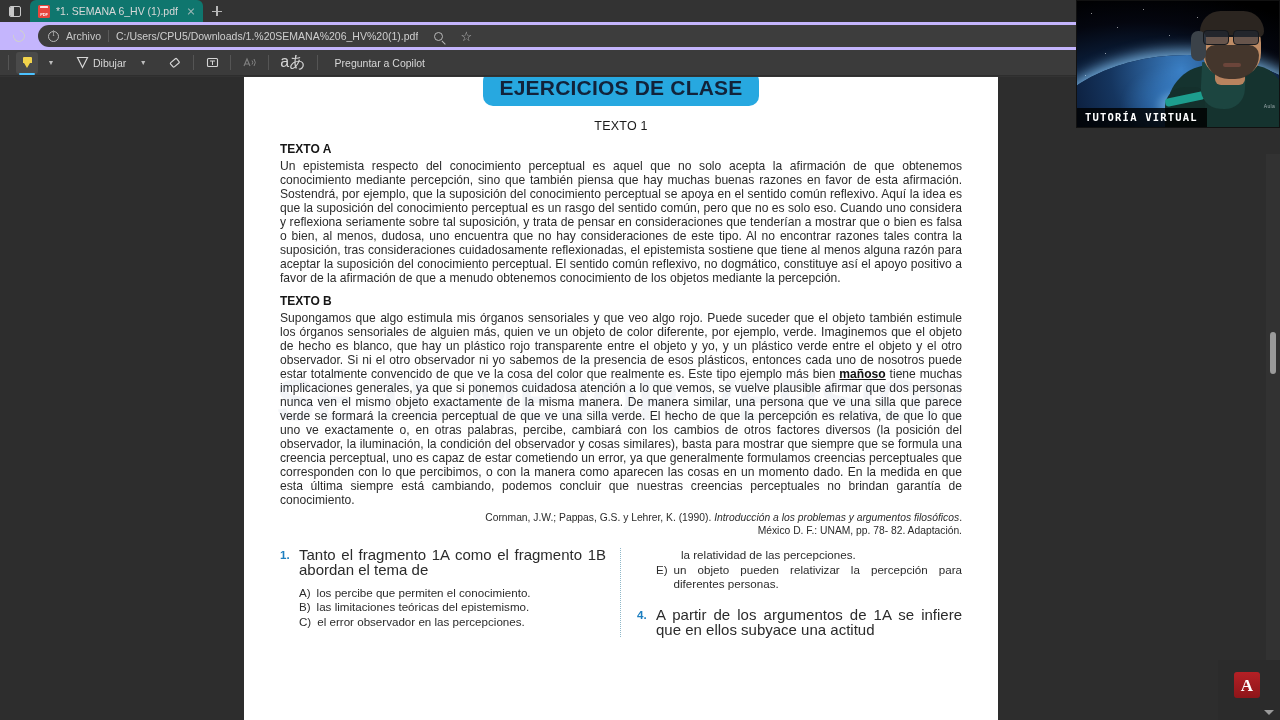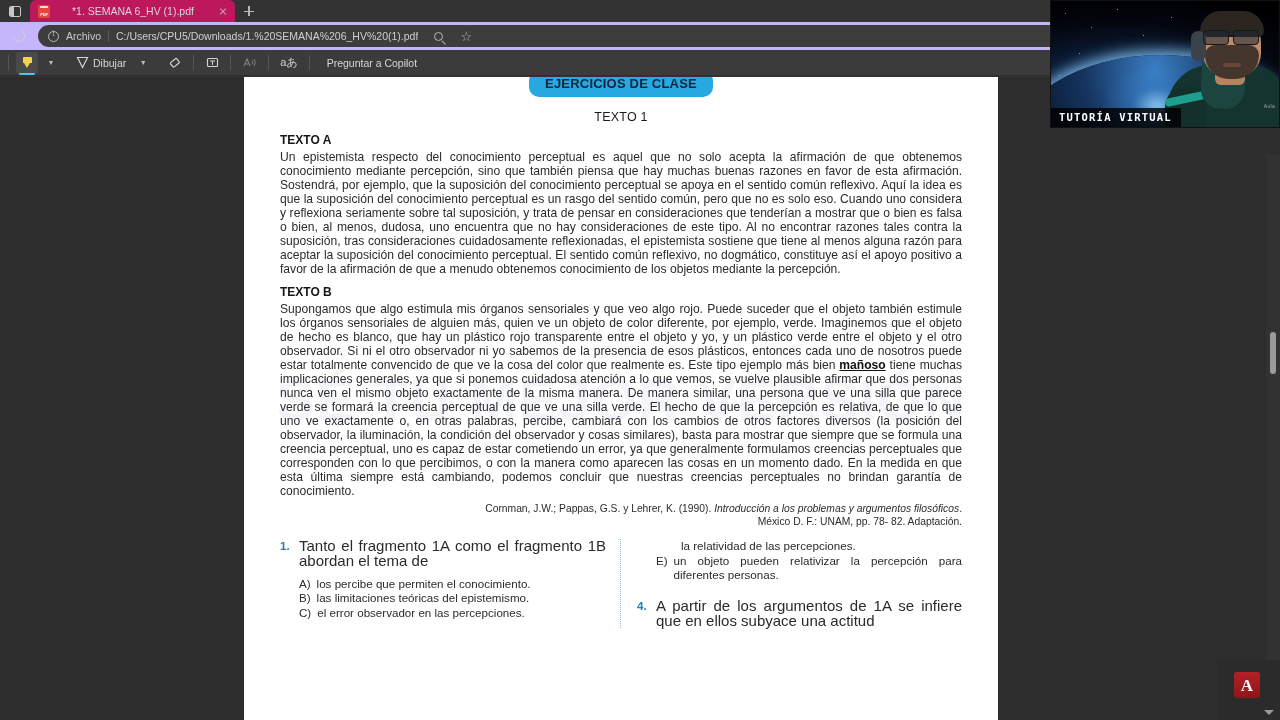--- a/index.html
+++ b/index.html
@@ -20,22 +20,22 @@
   .tabstrip-leading { width: 30px; display: flex; align-items: center; justify-content: center; }
   .icon-sidebar {
     width: 12px; height: 11px; border: 1.4px solid #c8c8c8; border-radius: 2px;
     position: relative;
   }
   .icon-sidebar::before {
     content: ""; position: absolute; left: 0px; top: 0px; bottom: 0px; width: 3.5px;
     background: #c8c8c8; border-radius: 1px 0 0 1px;
   }
   .tab {
-    height: 22px; display: flex; align-items: center; gap: 22px;
-    padding: 0 4px 0 8px; background: #be185d; min-width: 150px;
+    height: 22px; display: flex; align-items: center; gap: 6px;
+    padding: 0 4px 0 8px; background: #0f766e; min-width: 150px;
     border-radius: 6px 6px 0 0;
   }
   .tab-favicon {
     width: 12px; height: 13px; background: #e8453c; border-radius: 1.5px;
     position: relative; flex: 0 0 auto;
   }
   .tab-favicon::after {
     content: "PDF"; position: absolute; bottom: 0.5px; left: 0; right: 0;
     font-size: 4px; color: #fff; text-align: center; font-weight: bold;
     letter-spacing: -0.2px;
@@ -159,21 +159,21 @@
   }
   .watermark {
     position: absolute; left: 0; right: 0; top: 50%; transform: translateY(-50%);
     text-align: center; font-size: 58px; font-weight: 800; letter-spacing: 1px;
     color: rgba(40,70,120,0.055); white-space: nowrap; pointer-events: none;
     font-family: "Liberation Sans", sans-serif;
   }
   .banner-wrap { text-align: center; margin-top: -6px; }
   .banner {
     display: inline-block; background: #27a8e0; color: #12233a;
-    font-size: 13px; font-weight: 800; letter-spacing: .2px;
+    font-size: 21px; font-weight: 800; letter-spacing: .2px;
     padding: 5px 16px 6px; border-radius: 10px;
     font-family: "Liberation Sans", sans-serif;
   }
   .texto1 {
     text-align: center; font-size: 12.5px; font-weight: 400;
     color: #1b1b1b; margin-top: 13px; letter-spacing: .2px;
   }
   .body-pad { padding: 0 36px; }
   .sec-head {
     font-size: 12px; font-weight: 700; color: #161616; margin-top: 9px;
@@ -213,21 +213,21 @@
     position: absolute; right: 0; top: 77px; bottom: 0; width: 14px;
     background: #323232;
   }
   .scroll-thumb {
     position: absolute; left: 4px; width: 6px; top: 178px; height: 42px;
     background: #9b9b9b; border-radius: 3px;
   }
 
   
   .webcam {
-    position: absolute; right: 0; top: 0; width: 230px; height: 128px;
+    position: absolute; right: 0; top: 0; width: 204px; height: 128px;
     overflow: hidden; border: 1px solid #111;
     background: radial-gradient(ellipse 110% 85% at 32% 78%, #1d4f86 0%, #0b1f3c 38%, #04060f 72%, #000 100%);
   }
   .wc-glow {
     position: absolute; left: 20%; top: 48%; width: 120px; height: 90px;
     background: radial-gradient(ellipse at center, rgba(150,215,255,.85) 0%, rgba(60,140,220,.35) 28%, rgba(10,40,90,0) 66%);
     filter: blur(2px);
   }
   .wc-arc {
     position: absolute; left: -40px; bottom: -118px; width: 300px; height: 190px;
@@ -388,21 +388,21 @@
     </div>
     <div class="vsep"></div>
     <div class="tool" style="opacity:.45">
       <svg width="15" height="13" viewBox="0 0 15 13">
         <path d="M2 10 L5 3 L8 10 M3 8 h4" stroke="#d5d5d5" stroke-width="1.1" fill="none"></path>
         <path d="M10 4.5 q1.6 2 0 4 M12 3 q2.6 3.5 0 7" stroke="#d5d5d5" stroke-width="1" fill="none"></path>
       </svg>
     </div>
     <div class="vsep"></div>
     <div class="tool">
-      <span style="font-size:11px;color:#d5d5d5">aあ</span>
+      <span style="font-size:16px;color:#d5d5d5">aあ</span>
     </div>
     <div class="vsep"></div>
     <div class="tool" style="margin-left:6px">
       <span class="tool-label">Preguntar a Copilot</span>
     </div>
 
     <div class="pdfbar-right">
       <div class="tool">
         <span style="font-size:13px;color:#d5d5d5">−</span>
       </div>

